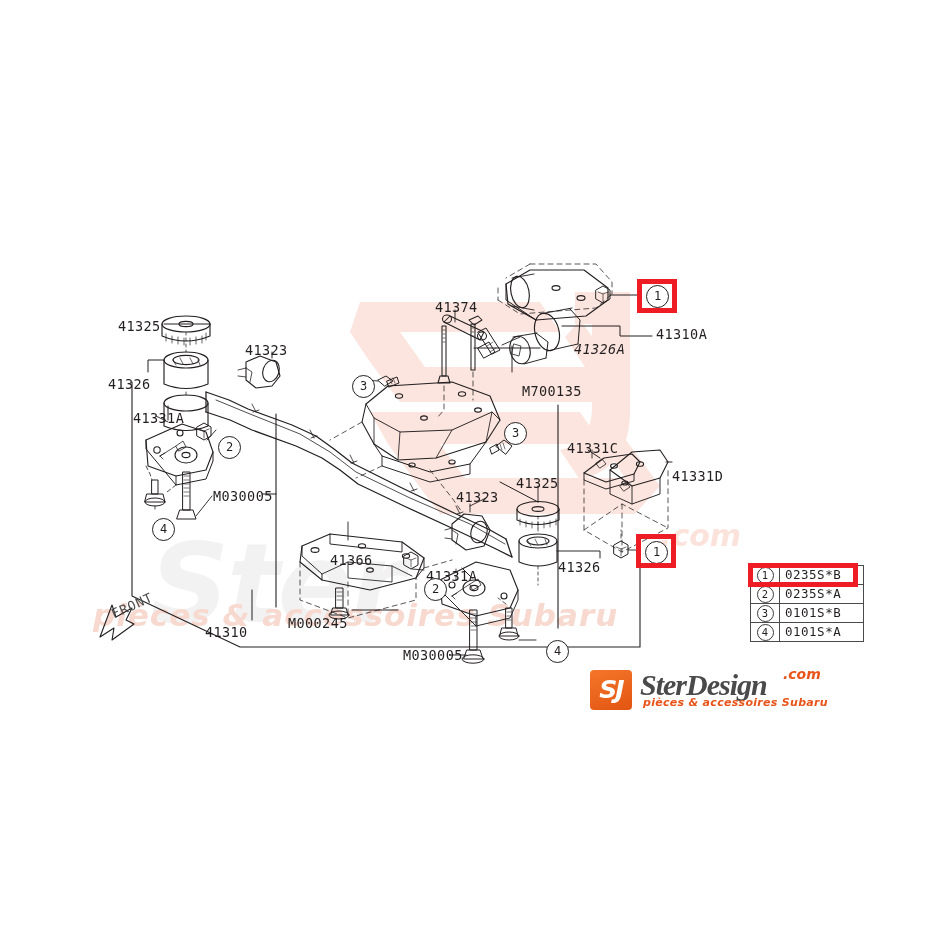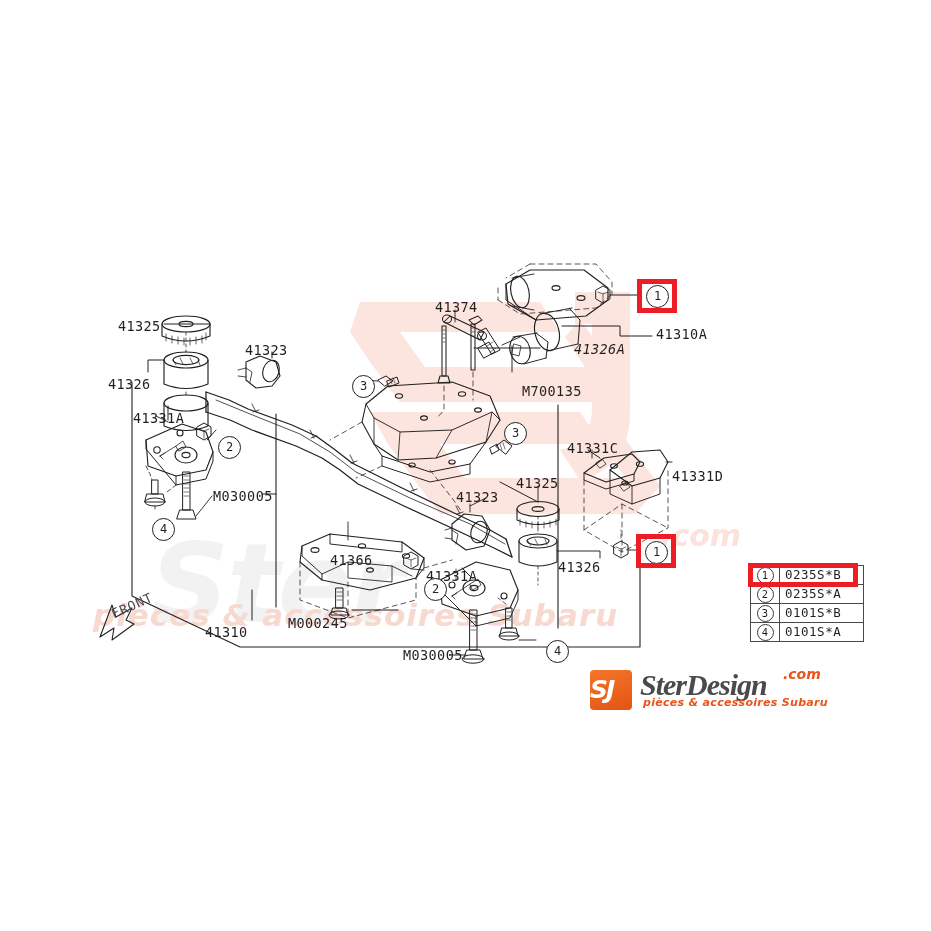--- a/index.html
+++ b/index.html
@@ -87,21 +87,21 @@
   #logo{position:absolute;left:590px;top:668px;width:265px;height:48px;}
   #logo-mark{
     position:absolute;left:0;top:2px;width:42px;height:40px;
     background:linear-gradient(160deg,#f4762a 0%,#e25512 100%);
     border-radius:4px;
   }
   #logo-mark .sj{
     position:absolute;left:0;top:0;width:42px;height:40px;
     color:#ffffff;font-family:"DejaVu Sans","Liberation Sans",sans-serif;
     font-weight:800;font-style:italic;font-size:25px;
-    text-align:left;line-height:40px;letter-spacing:-2px;
+    text-align:center;line-height:40px;letter-spacing:-2px;
   }
   #logo-word{
     position:absolute;left:50px;top:0px;
     font-family:Liberation Serif, serif;
     font-weight:800;font-style:italic;font-size:30px;
     color:#4a4a4a;letter-spacing:-1px;white-space:nowrap;
   }
   #logo-dotcom{
     position:absolute;left:193px;top:-2px;
     font-family:"DejaVu Sans","Liberation Sans",sans-serif;

